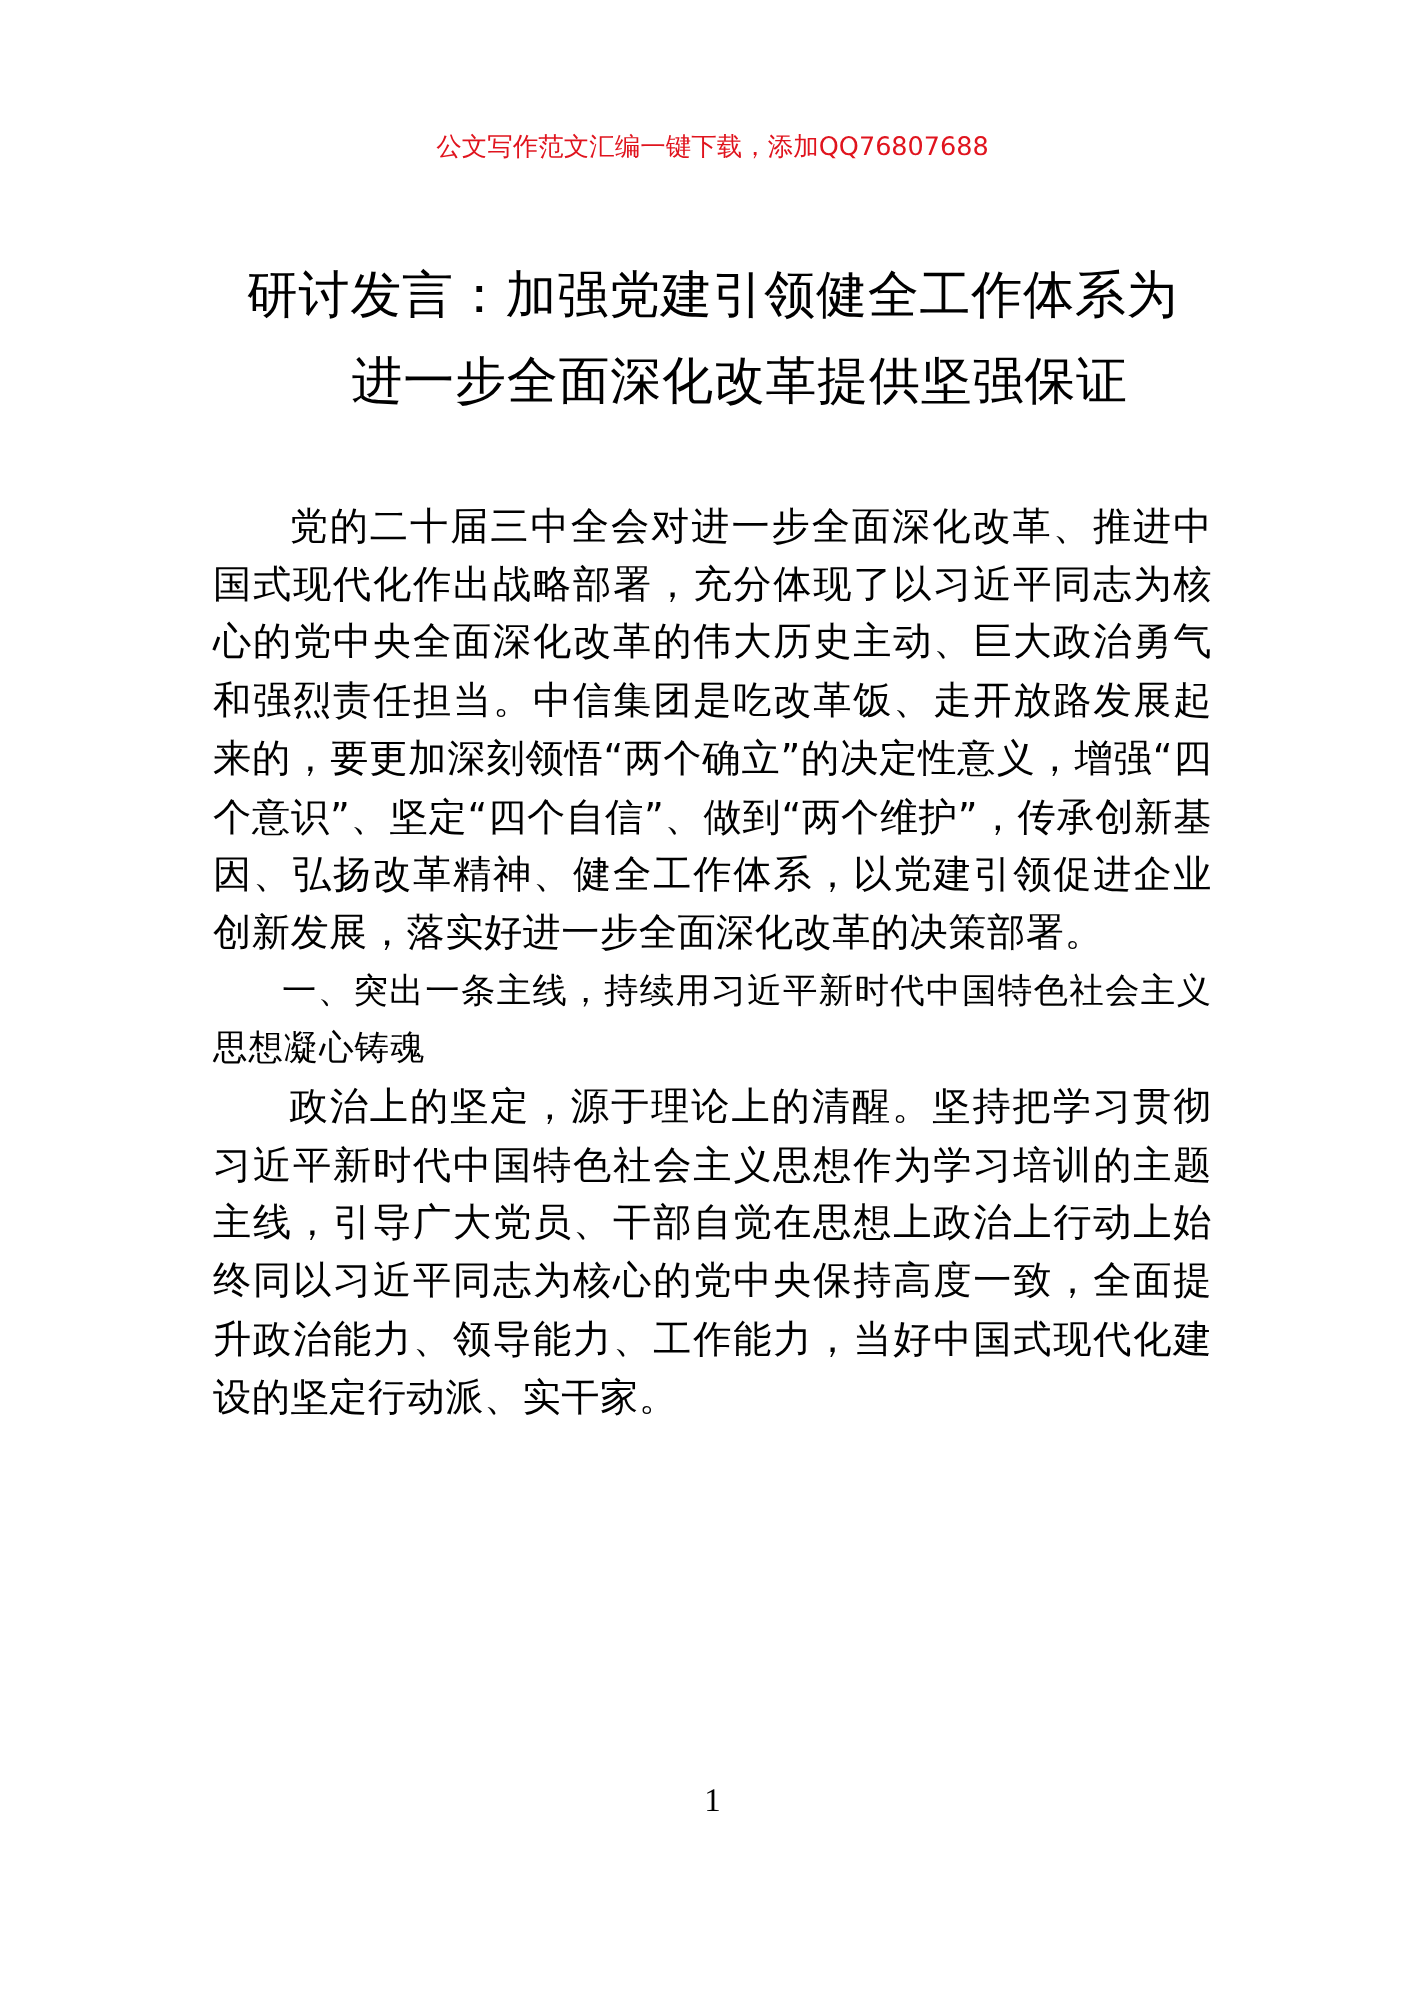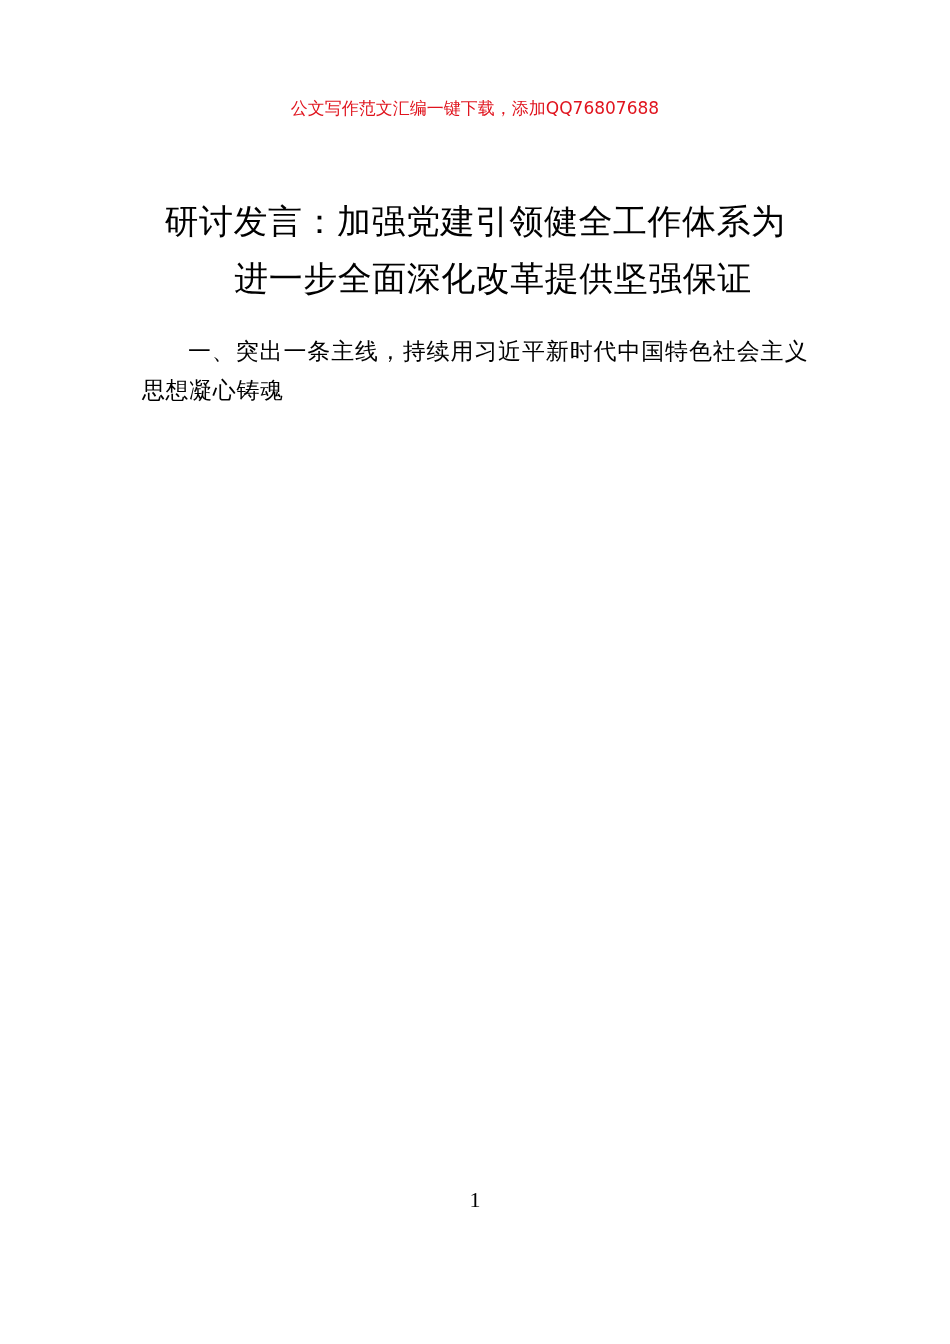--- a/index.html
+++ b/index.html
@@ -17,40 +17,39 @@
   }
   .page {
     position: absolute;
     left: 0; top: 0;
     width: 950px;
     height: 1344px;
     background: #ffffff;
   }
   .header-banner {
     position: absolute;
-    top: 96px;
+    top: 86px;
     left: 0;
     width: 950px;
     text-align: center;
     font-size: 17px;
     line-height: 24px;
     color: #e0141e;
     letter-spacing: 0px;
   }
   .doc-title {
     position: absolute;
     top: 170px;
     left: 0;
     width: 950px;
     text-align: center;
     font-size: 34px;
     line-height: 55px;
     letter-spacing: 0.5px;
     color: #000;
-    margin-top: 24px;
   }
   .doc-title .title-line { display: block; }
   .doc-title .title-line + .title-line { margin-top: 2px; padding-left: 36px; }
   .body-text {
     position: absolute;
     top: 332px;
     left: 142px;
     width: 666px;
     font-size: 25.5px;
     line-height: 38.7px;
@@ -87,18 +86,20 @@
 <div class="page">
 
   <div class="header-banner">公文写作范文汇编一键下载，添加QQ76807688</div>
 
   <div class="doc-title">
     <span class="title-line">研讨发言：加强党建引领健全工作体系为</span>
     <span class="title-line">进一步全面深化改革提供坚强保证</span>
   </div>
 
   <div class="body-text">
+    <p class="para">党的二十届三中全会对进一步全面深化改革、推进中国式现代化作出战略部署，充分体现了以习近平同志为核心的党中央全面深化改革的伟大历史主动、巨大政治勇气和强烈责任担当。中信集团是吃改革饭、走开放路发展起来的，要更加深刻领悟“两个确立”的决定性意义，增强“四个意识”、坚定“四个自信”、做到“两个维护”，传承创新基因、弘扬改革精神、健全工作体系，以党建引领促进企业创新发展，落实好进一步全面深化改革的决策部署。</p>
     <p class="para heading">一、突出一条主线，持续用习近平新时代中国特色社会主义思想凝心铸魂</p>
+    <p class="para">政治上的坚定，源于理论上的清醒。坚持把学习贯彻习近平新时代中国特色社会主义思想作为学习培训的主题主线，引导广大党员、干部自觉在思想上政治上行动上始终同以习近平同志为核心的党中央保持高度一致，全面提升政治能力、领导能力、工作能力，当好中国式现代化建设的坚定行动派、实干家。</p>
   </div>
 
   <div class="page-number">1</div>
 
 </div>
 
 </body></html>

